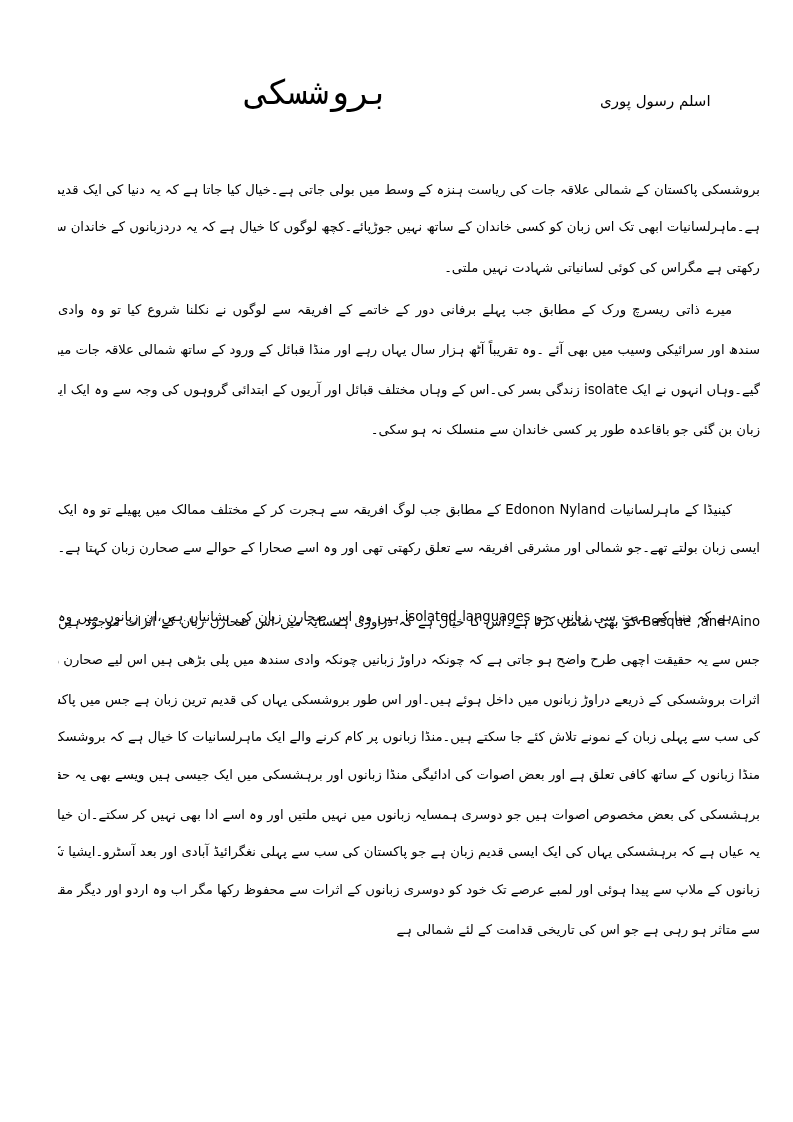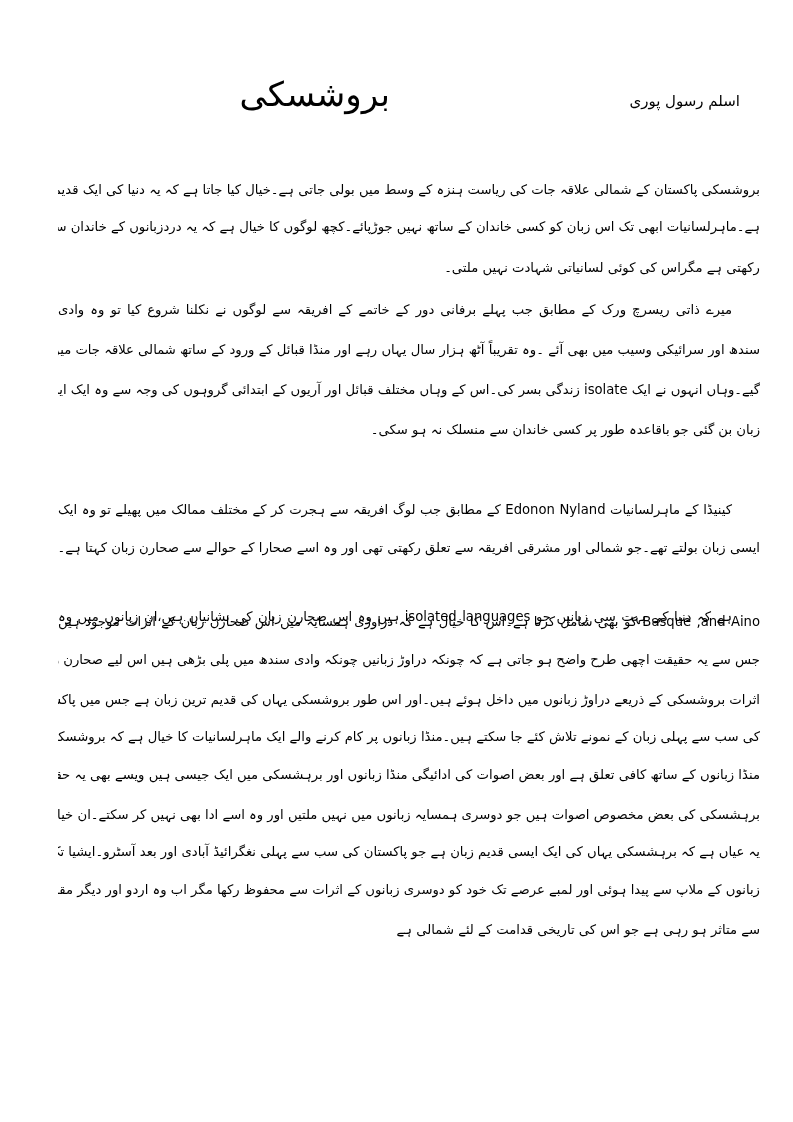--- a/index.html
+++ b/index.html
@@ -1,21 +1,21 @@
 <!DOCTYPE html>
 <html><head>
   <meta charset="utf-8">
   <style>
     html, body { margin: 0; padding: 0; background: #ffffff; }
     body { width: 793px; height: 1122px; position: relative; overflow: hidden;
            font-family: "DejaVu Sans", sans-serif; color: #000; }
     .page { position: absolute; left: 0; top: 0; width: 793px; height: 1122px; background: #fff; }
     .title { position: absolute; left: 250px; top: 70px; width: 140px; text-align: center;
-             font-family: Liberation Serif, serif; font-size: 34px; line-height: 50px; direction: rtl; }
-    .author { position: absolute; left: 600px; top: 86px; width: 140px; text-align: right;
+             font-family: Liberation Mono, monospace; font-size: 34px; line-height: 50px; direction: rtl; }
+    .author { position: absolute; left: 600px; top: 86px; width: 140px; text-align: left;
               font-family: "DejaVu Sans", sans-serif; font-size: 15px; line-height: 30px; direction: rtl; }
     .line { position: absolute; left: 58px; width: 702px; direction: rtl; white-space: nowrap;
             font-family: "DejaVu Sans", sans-serif; font-size: 13.2px; line-height: 30px;
             text-align: justify; text-align-last: justify; overflow: hidden; }
     .line.last { text-align-last: right; }
     .line.indent { padding-right: 28px; width: 674px; }
   </style>
 </head>
 <body>
 

